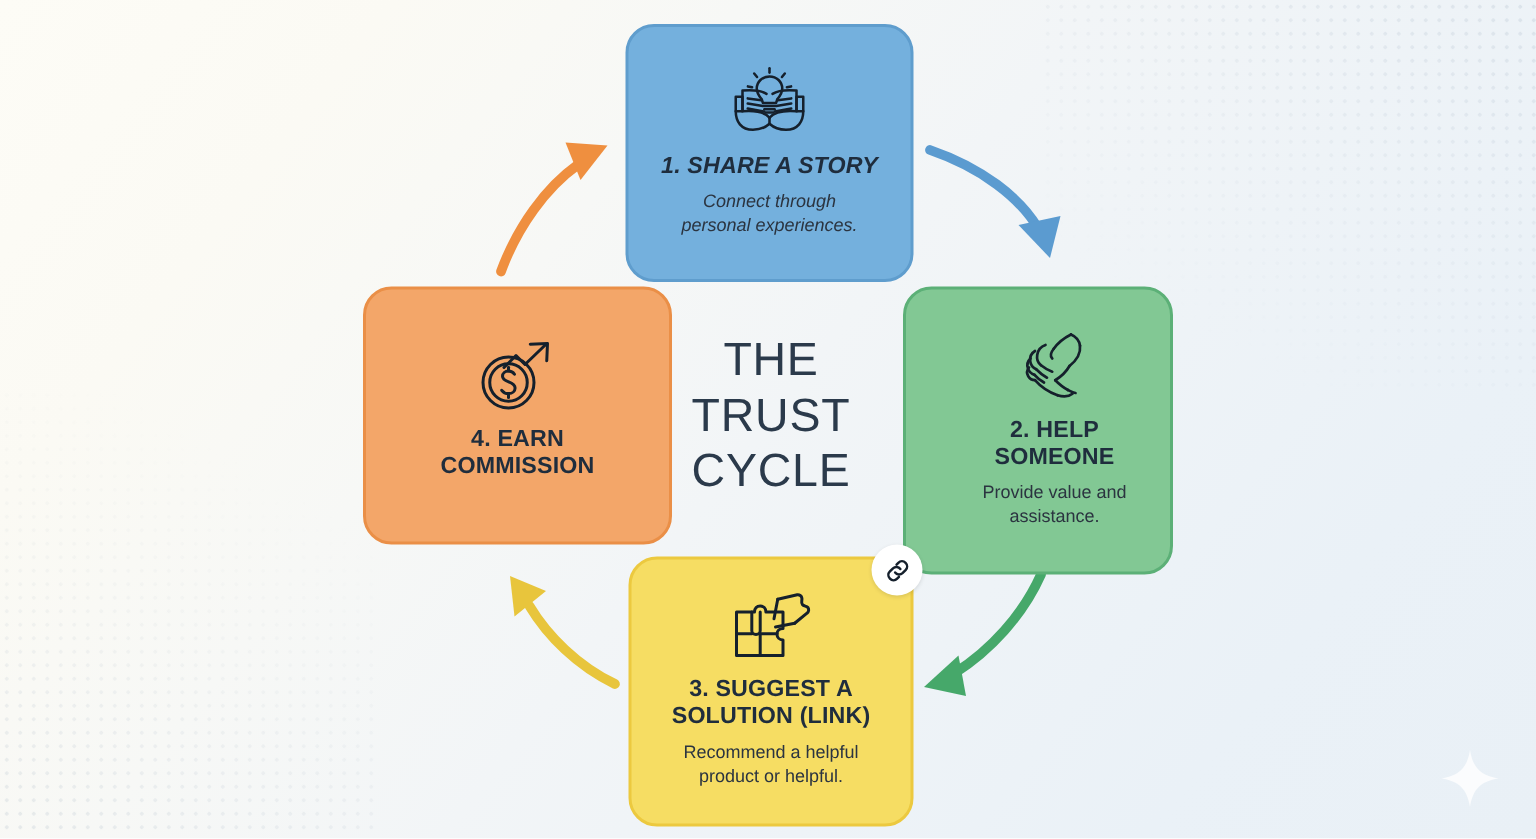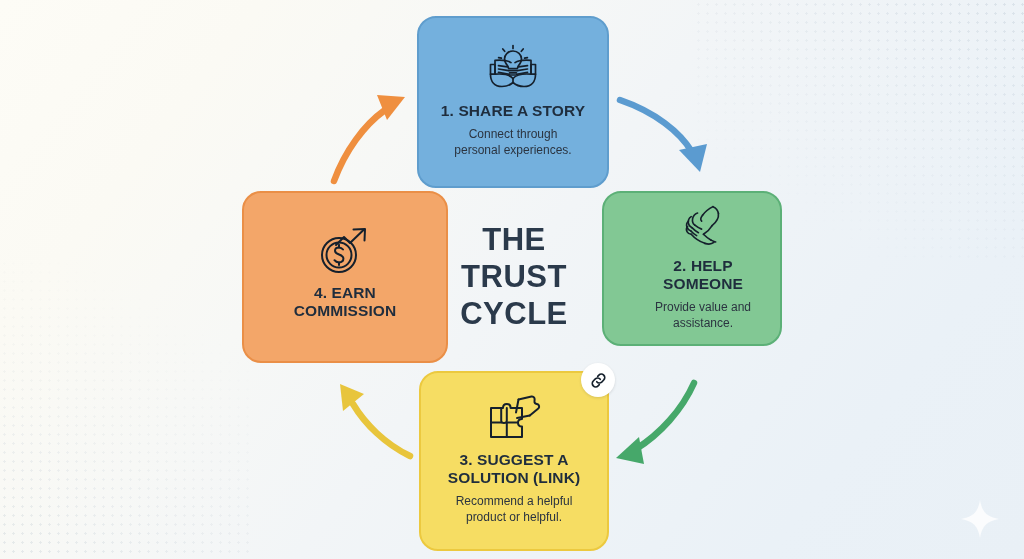--- a/index.html
+++ b/index.html
@@ -104,25 +104,26 @@
     color: #2b3440;
     white-space: pre-line;
   }
 
   
   #card-1 {
     left: 417px; top: 16px;
     width: 192px; height: 172px;
     background: #74b0dd;
     border-color: #5f9dcd;
+    font-style: italic;
   }
   
   #card-2 {
     left: 602px; top: 191px;
-    width: 180px; height: 155px;
+    width: 180px; height: 192px;
     background: #82c894;
     border-color: #5cb077;
     padding-left: 34px;
   }
   
   #card-3 {
     left: 419px; top: 371px;
     width: 190px; height: 180px;
     background: #f6dd63;
     border-color: #ecc93f;
@@ -150,21 +151,21 @@
     box-shadow: 0 1px 3px rgba(0,0,0,0.12);
   }
 
   
   #center-title {
     position: absolute;
     left: 424px;
     top: 221px;
     width: 180px;
     text-align: center;
-    font-weight: bold;
+    font-weight: normal;
     font-size: 31px;
     line-height: 1.2;
     letter-spacing: 0.5px;
     color: #2b3a4b;
     white-space: pre-line;
   }
 </style>
 </head>
 <body>
 

